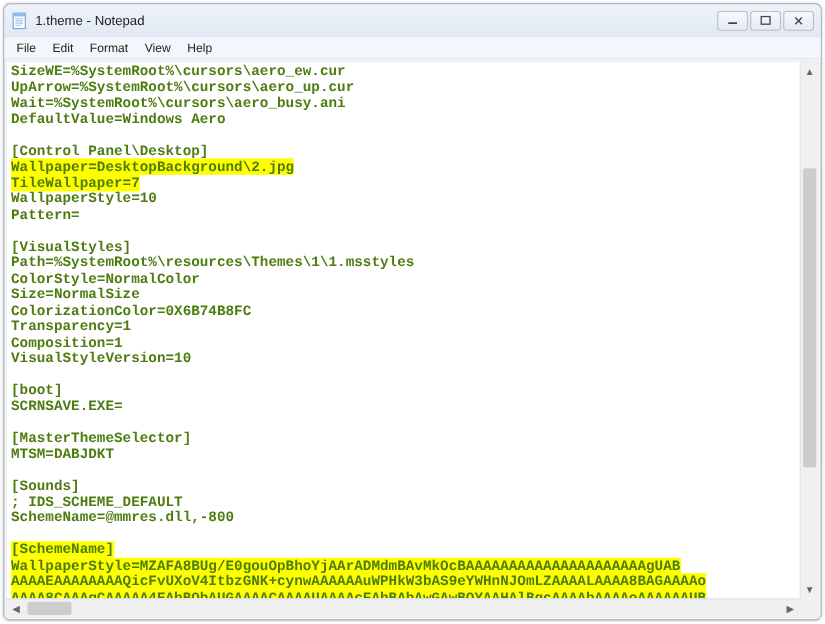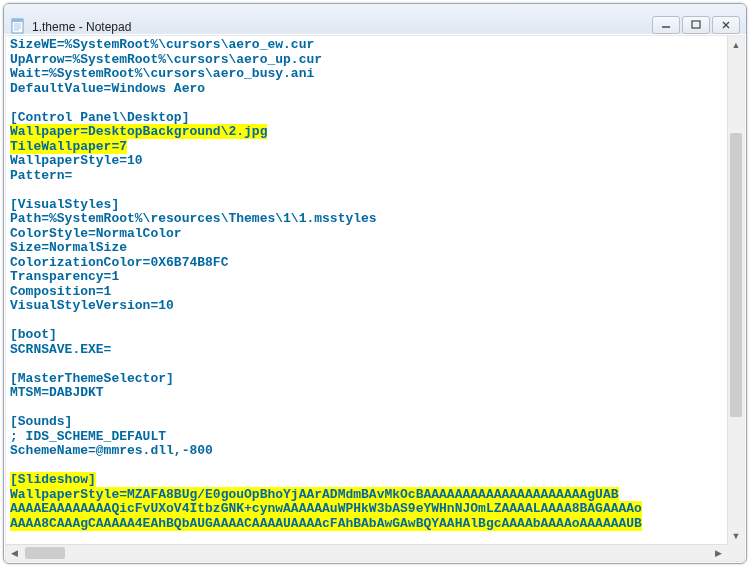--- a/index.html
+++ b/index.html
@@ -17,21 +17,21 @@
   border: 1px solid #9aa6b5;
   border-radius: 6px;
   background: linear-gradient(#f0f4fa, #e6ecf4 30px, #fff 30px);
   box-shadow: 0 0 3px rgba(0,0,0,0.2);
   display: flex;
   flex-direction: column;
 }
 .titlebar {
   height: 30px;
   display: flex;
-  align-items: flex-end;
+  align-items: center;
   padding: 0 6px;
   background: linear-gradient(#eef3fa, #e0e8f2);
   border-top-left-radius: 5px;
   border-top-right-radius: 5px;
 }
 .app-icon {
   width: 16px;
   height: 16px;
   margin-right: 6px;
   display: inline-flex;
@@ -84,21 +84,21 @@
 }
 .textarea {
   font-family: "Courier New", monospace;
   font-size: 13px;
   font-weight: bold;
   line-height: 14.5px;
   padding: 2px 4px;
   white-space: pre;
   overflow: hidden;
   height: calc(100% - 17px);
-  color: #0369a1;
+  color: #4d7c0f;
 }
 .hl { background: #ffff00; }
 .scrollbar-v {
   position: absolute;
   right: 0;
   top: 0;
   bottom: 17px;
   width: 17px;
   background: #f0f0f0;
   border-left: 1px solid #e0e0e0;
@@ -187,20 +187,27 @@
           </svg>
         </div>
       <div class="win-btn">
           <svg width="10" height="10">
             <line x1="2" y1="2" x2="8" y2="8" stroke="#444" stroke-width="1.3"></line>
             <line x1="8" y1="2" x2="2" y2="8" stroke="#444" stroke-width="1.3"></line>
           </svg>
         </div>
     </div>
   </div>
+  <div class="menubar">
+    <span class="menu-item">File</span>
+    <span class="menu-item">Edit</span>
+    <span class="menu-item">Format</span>
+    <span class="menu-item">View</span>
+    <span class="menu-item">Help</span>
+  </div>
   <div class="content">
     <div class="textarea" id="textarea">SizeWE=%SystemRoot%\cursors\aero_ew.cur
 UpArrow=%SystemRoot%\cursors\aero_up.cur
 Wait=%SystemRoot%\cursors\aero_busy.ani
 DefaultValue=Windows Aero
 
 [Control Panel\Desktop]
 <span class="hl">Wallpaper=DesktopBackground\2.jpg</span>
 <span class="hl">TileWallpaper=7</span>
 WallpaperStyle=10
@@ -218,21 +225,21 @@
 [boot]
 SCRNSAVE.EXE=
 
 [MasterThemeSelector]
 MTSM=DABJDKT
 
 [Sounds]
 ; IDS_SCHEME_DEFAULT
 SchemeName=@mmres.dll,-800
 
-<span class="hl">[Slideshow]</span>
+<span class="hl">[SchemeName]</span>
 <span class="hl">WallpaperStyle=MZAFA8BUg/E0gouOpBhoYjAArADMdmBAvMkOcBAAAAAAAAAAAAAAAAAAAAAgUAB</span>
 <span class="hl">AAAAEAAAAAAAAQicFvUXoV4ItbzGNK+cynwAAAAAAuWPHkW3bAS9eYWHnNJOmLZAAAALAAAA8BAGAAAAo</span>
 <span class="hl">AAAA8CAAAgCAAAAA4EAhBQbAUGAAAACAAAAUAAAAcFAhBAbAwGAwBQYAAHAlBgcAAAAbAAAAoAAAAAAUB</span>
 
 </div>
     <div class="scrollbar-v">
       <div class="arrow">▲</div>
       <div class="track">
           <div class="thumb"></div>
         </div>

